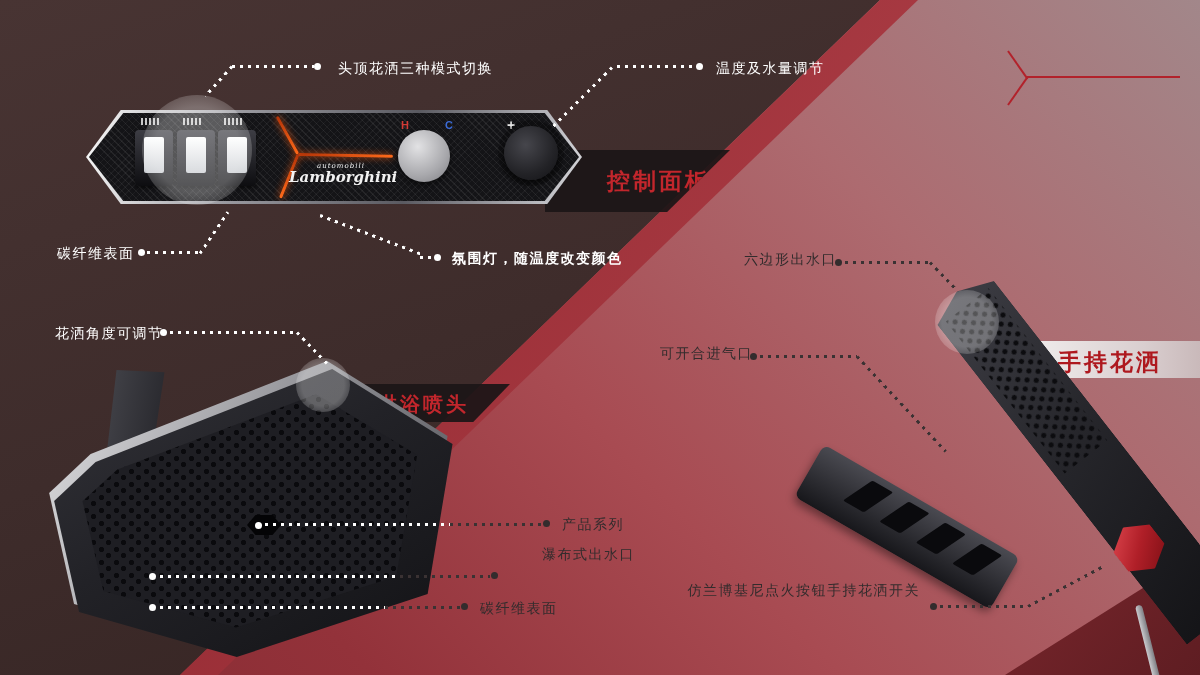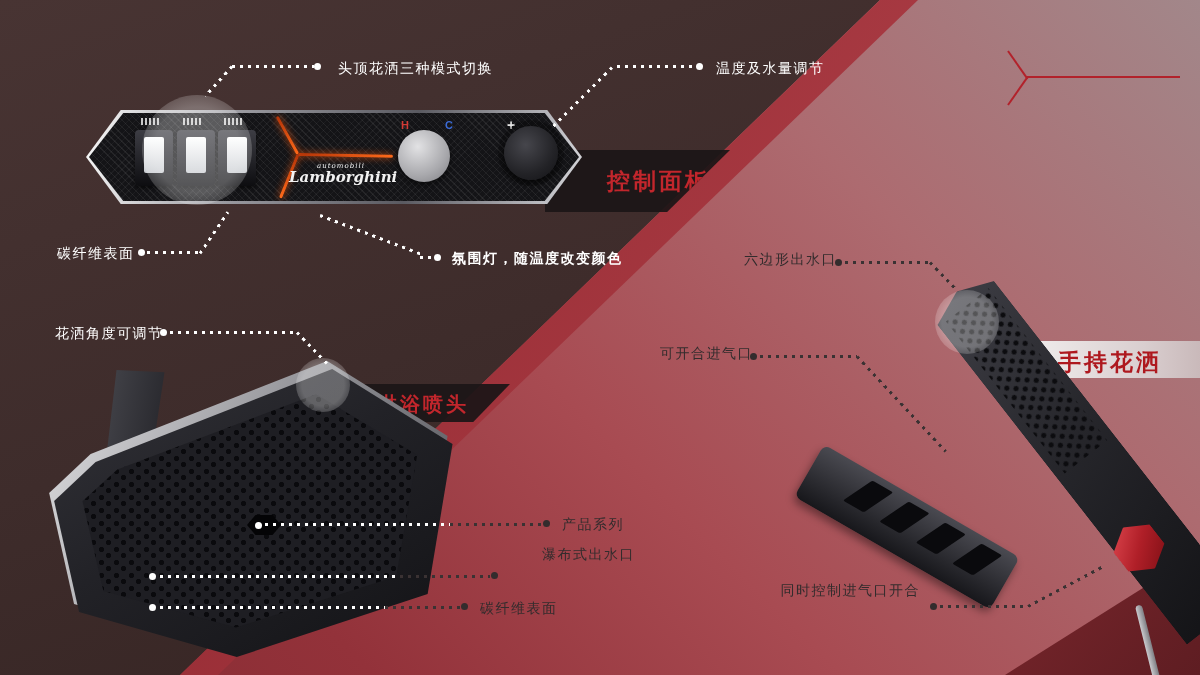--- a/index.html
+++ b/index.html
@@ -233,19 +233,19 @@
   <div class="ldot dd" style="left:835px;top:259px;"></div>
   <div class="dotl ld" style="left:845px;top:261px;width:85px;"></div>
   <div class="dotl ld" style="left:930px;top:261px;width:39px;transform:rotate(46deg);"></div>
 
   <div class="anno dark" style="left:660px;top:345px;">可开合进气口</div>
   <div class="ldot dd" style="left:750px;top:353px;"></div>
   <div class="dotl ld" style="left:760px;top:355px;width:97px;"></div>
   <div class="dotl ld" style="left:857px;top:355px;width:130px;transform:rotate(47deg);"></div>
 
   <div class="anno dark anno2" style="right:280px;top:580px;">
-    <div>同时控制进气口开合</div>
+    <div>仿兰博基尼点火按钮手持花洒开关</div>
   </div>
   <div class="ldot dd" style="left:930px;top:603px;"></div>
   <div class="dotl ld" style="left:940px;top:605px;width:88px;"></div>
   <div class="dotl ld" style="left:1028px;top:605px;width:84px;transform:rotate(-28deg);"></div>
 
 </div>
 
 </body></html>

